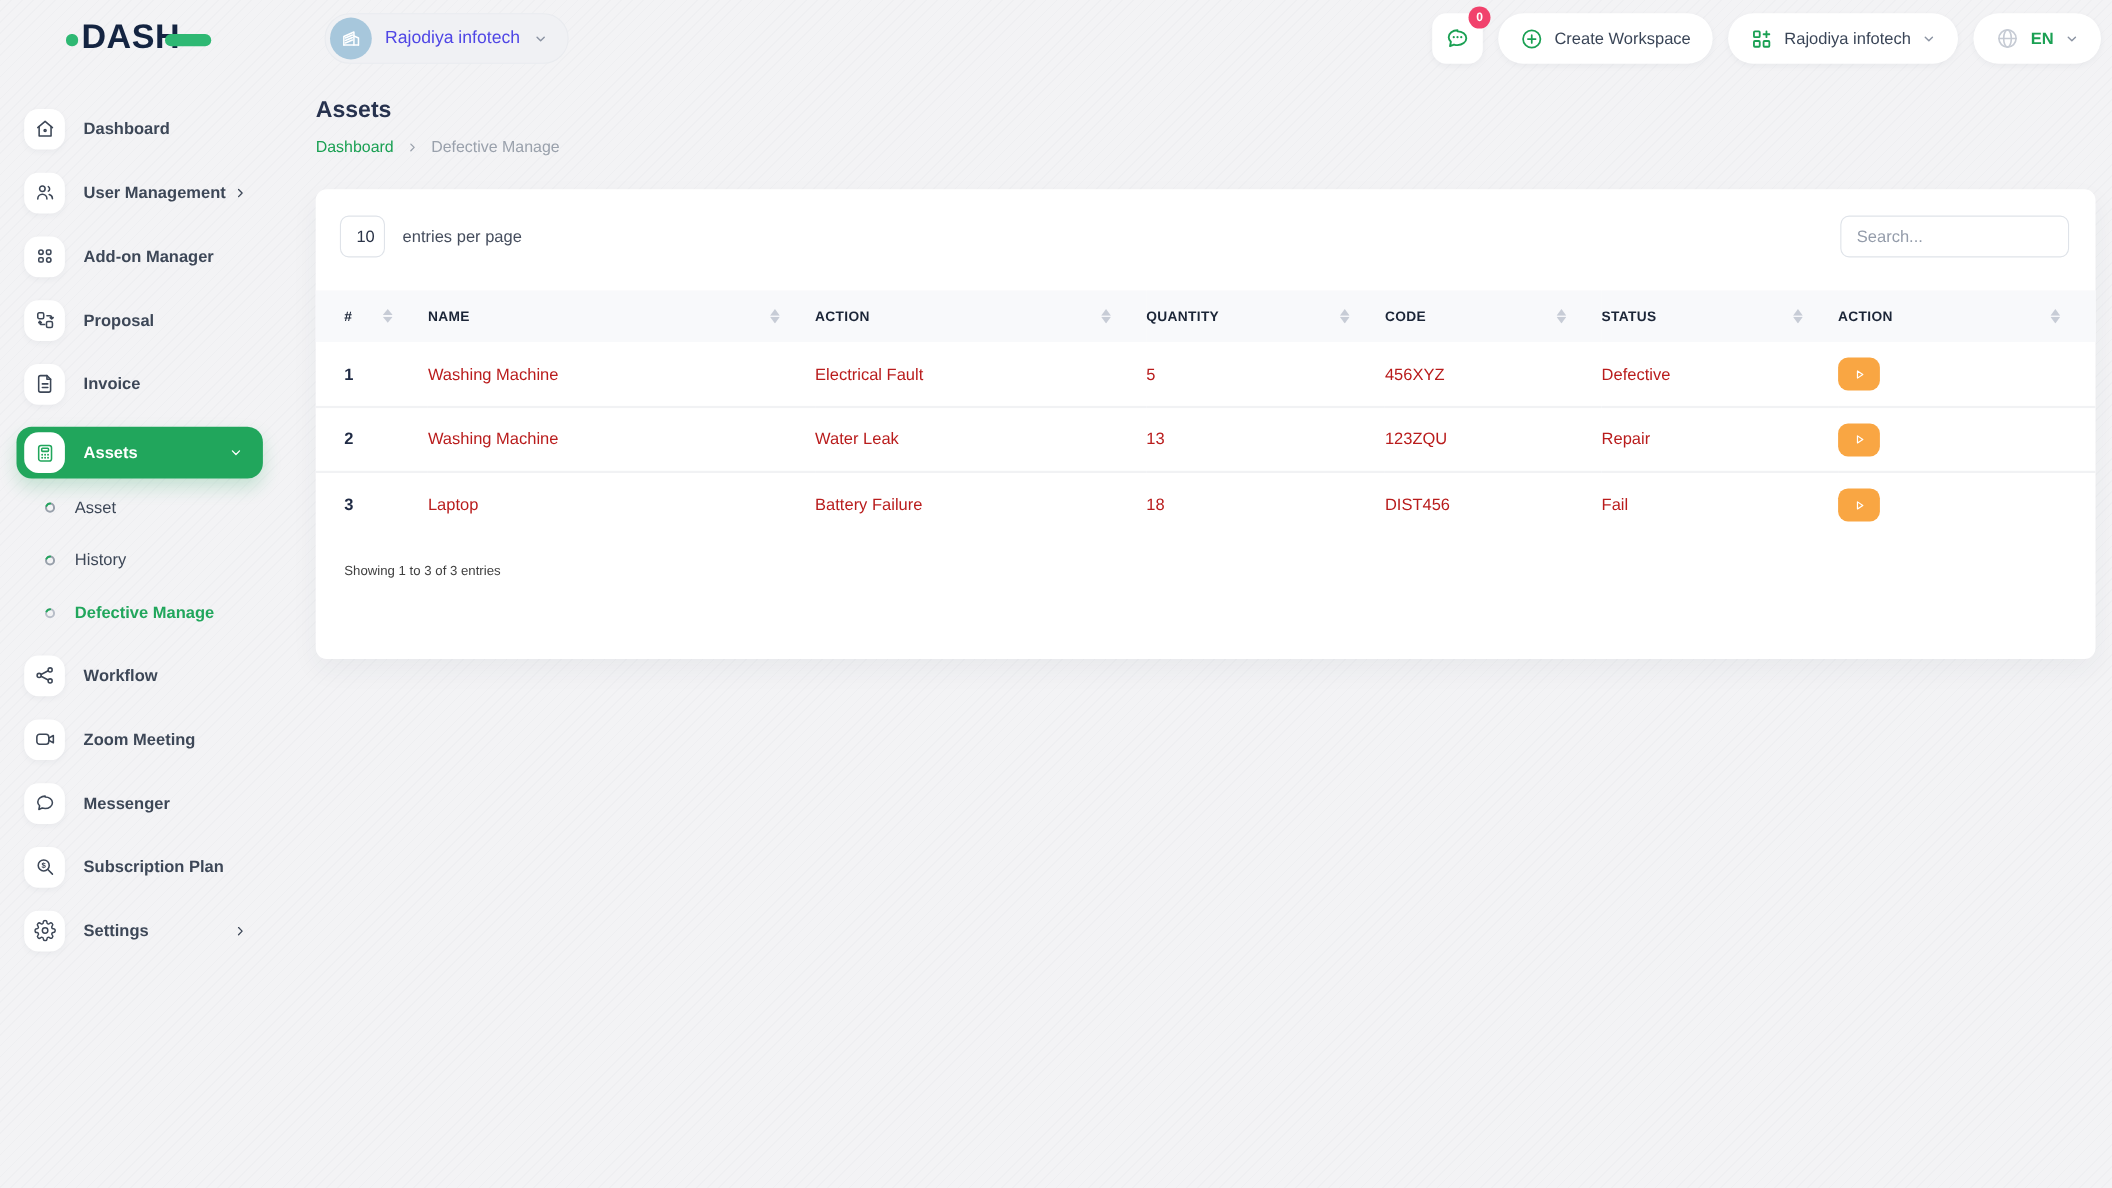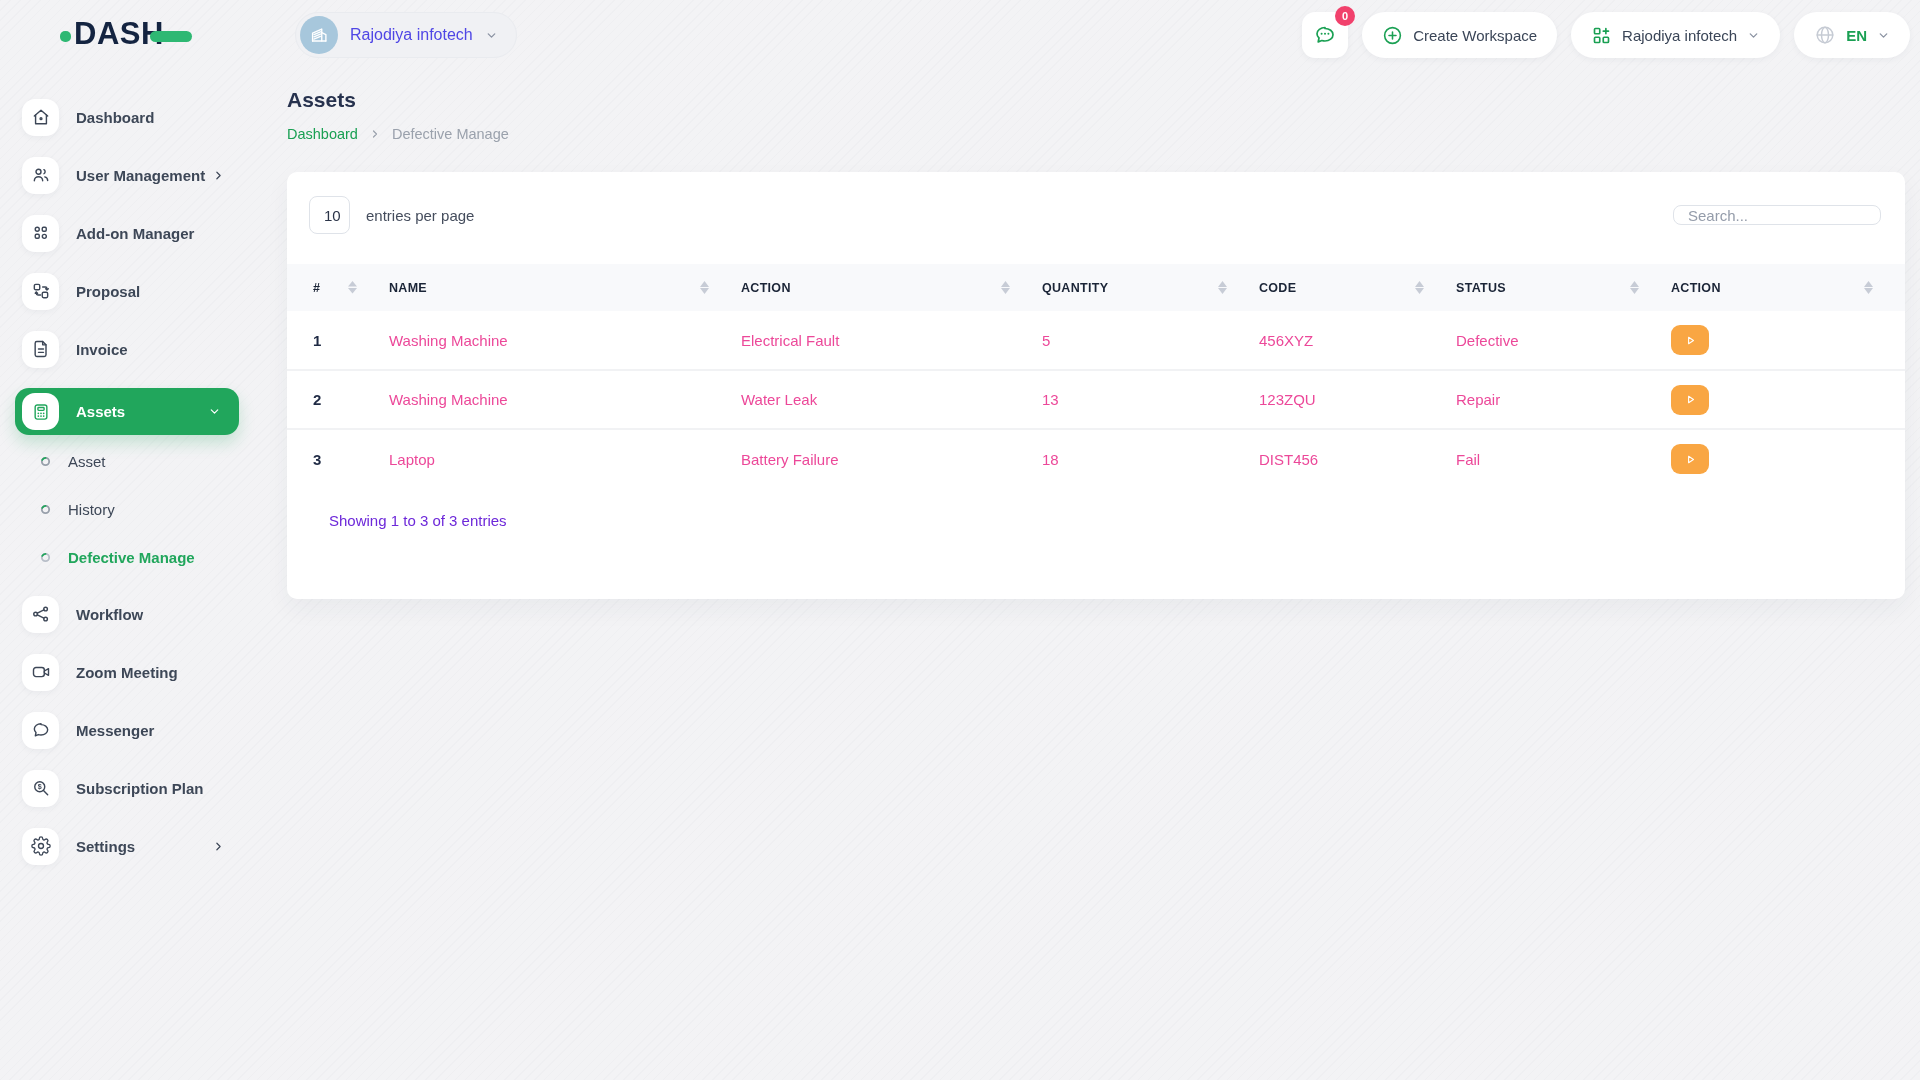--- a/index.html
+++ b/index.html
@@ -67,41 +67,41 @@
   .bc-sep { margin:0 11px; display:flex; }
   .bc-current { color:#9aa1ac; }
 
   .card { margin-top:30px; background:#ffffff; border-radius:10px; min-height:427px;
           box-shadow:0 10px 24px rgba(46,54,80,0.05); padding-bottom:50px; }
   .card-controls { display:flex; align-items:center; padding:24px 24px 0 22px; }
   .entries-select { display:flex; align-items:center; justify-content:space-between; width:41px; height:38px;
           border:1px solid #dfe3e9; border-radius:8px; padding:0 10px 0 14px; cursor:pointer;
           font-size:15px; color:#2b3448; background:#fff; }
   .entries-label { margin-left:16px; font-size:15px; color:#454d5d; }
-  .search-input { margin-left:auto; width:208px; height:20px; border:1px solid #dfe3e9; border-radius:8px;
+  .search-input { margin-left:auto; width:208px; height:38px; border:1px solid #dfe3e9; border-radius:8px;
           padding:0 14px; font-size:15px; color:#3a4557; outline:none; background:#fff;
           font-family:"Liberation Sans","DejaVu Sans",sans-serif; }
   .search-input::placeholder { color:#949caa; }
 
   table { width:100%; border-collapse:collapse; margin-top:30px; table-layout:fixed; }
   thead tr { background:#f8f9fb; height:47px; }
   th { text-align:left; font-size:12.5px; font-weight:700; color:#1b2537; letter-spacing:0.3px; cursor:pointer; }
   .th-inner { display:flex; align-items:center; justify-content:space-between; padding-right:32px; }
   th:first-child .th-inner { padding-left:26px; }
   th .sort { display:flex; flex-direction:column; gap:1px; }
   tbody tr { height:59px; }
   tbody tr + tr { border-top:2px solid #f1f2f4; }
-  td { font-size:15px; color:#ec4899; }
+  td { font-size:15px; color:#b91c1c; }
   td:first-child { padding-left:26px; font-weight:700; color:#1f2a44; }
   th:not(:first-child), td:not(:first-child) { padding-left:0; }
   .col-idx { width:102px; } .col-name { width:352px; } .col-reason { width:301px; }
   .col-qty { width:217px; } .col-code { width:197px; } .col-status { width:215px; } .col-action { width:auto; }
   .action-btn { width:38px; height:30px; background:#f9a643; border:none; border-radius:9px;
           display:flex; align-items:center; justify-content:center; cursor:pointer; }
-  .card-footer { padding:24px 0 0 26px; font-size:15px; color:#6d28d9;margin-left:16px; }
+  .card-footer { padding:24px 0 0 26px; font-size:12px; color:#404040; }
 </style>
 </head>
 <body>
 
 <div class="app">
 
   <aside class="sidebar">
     <div class="logo">
       <span class="dot"></span>
       <span class="word">DASH</span>

